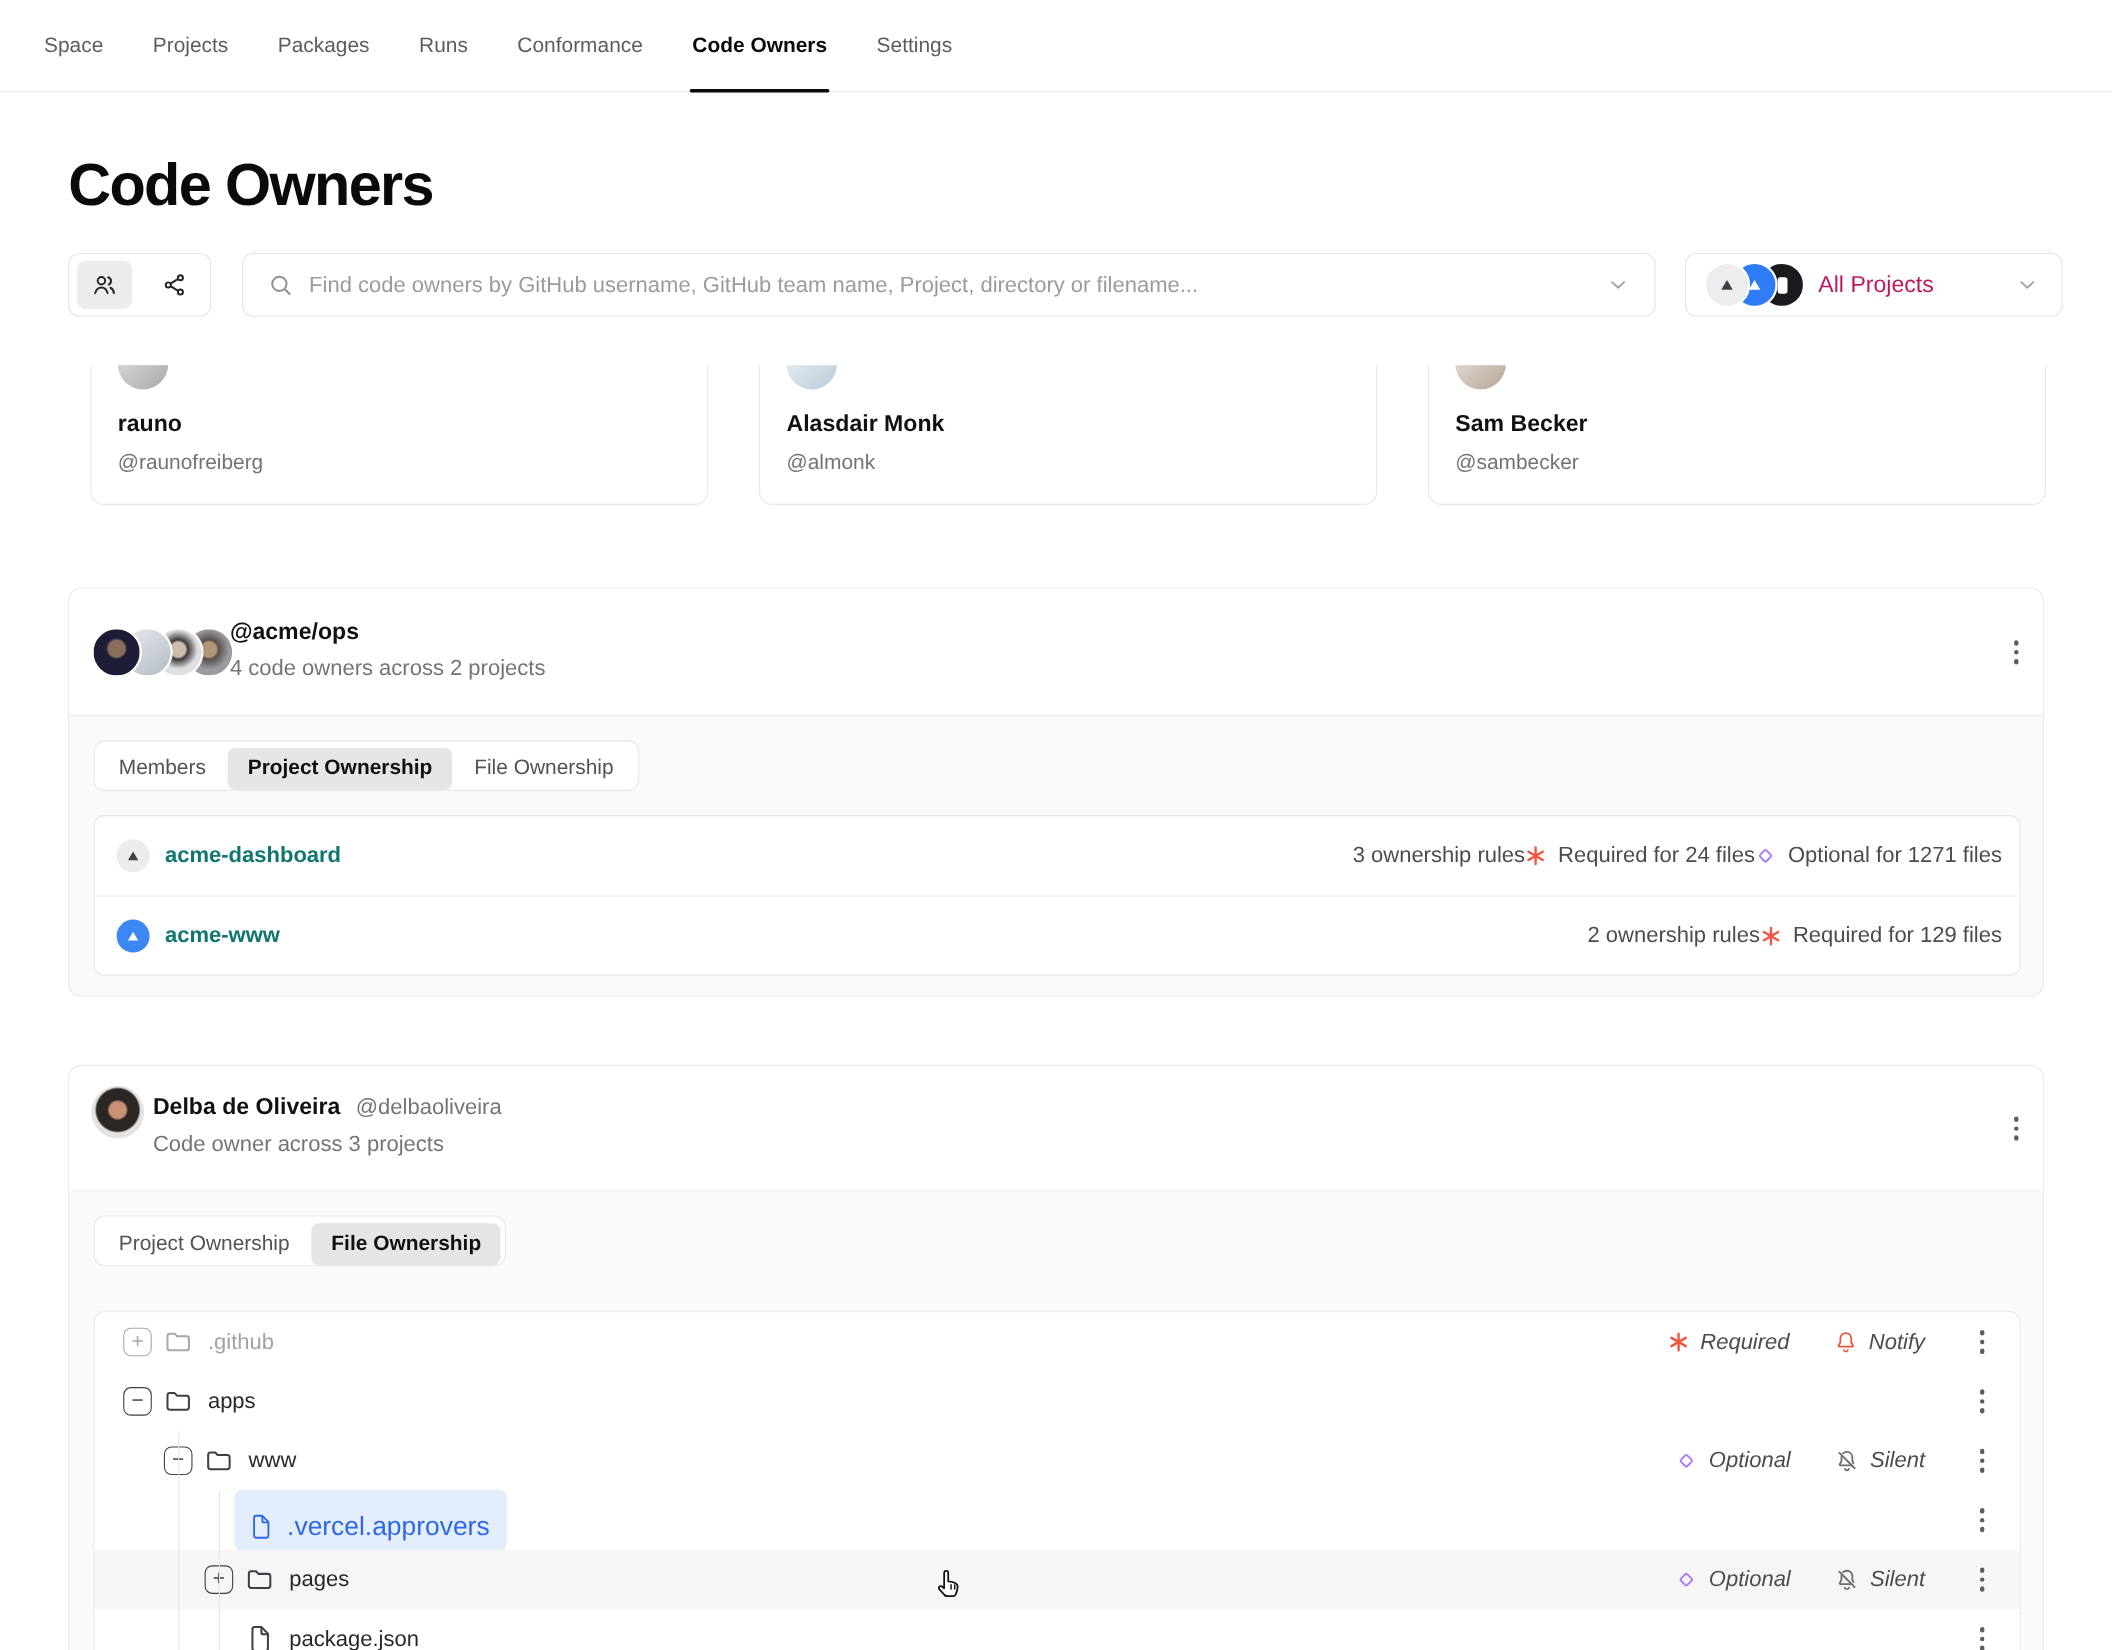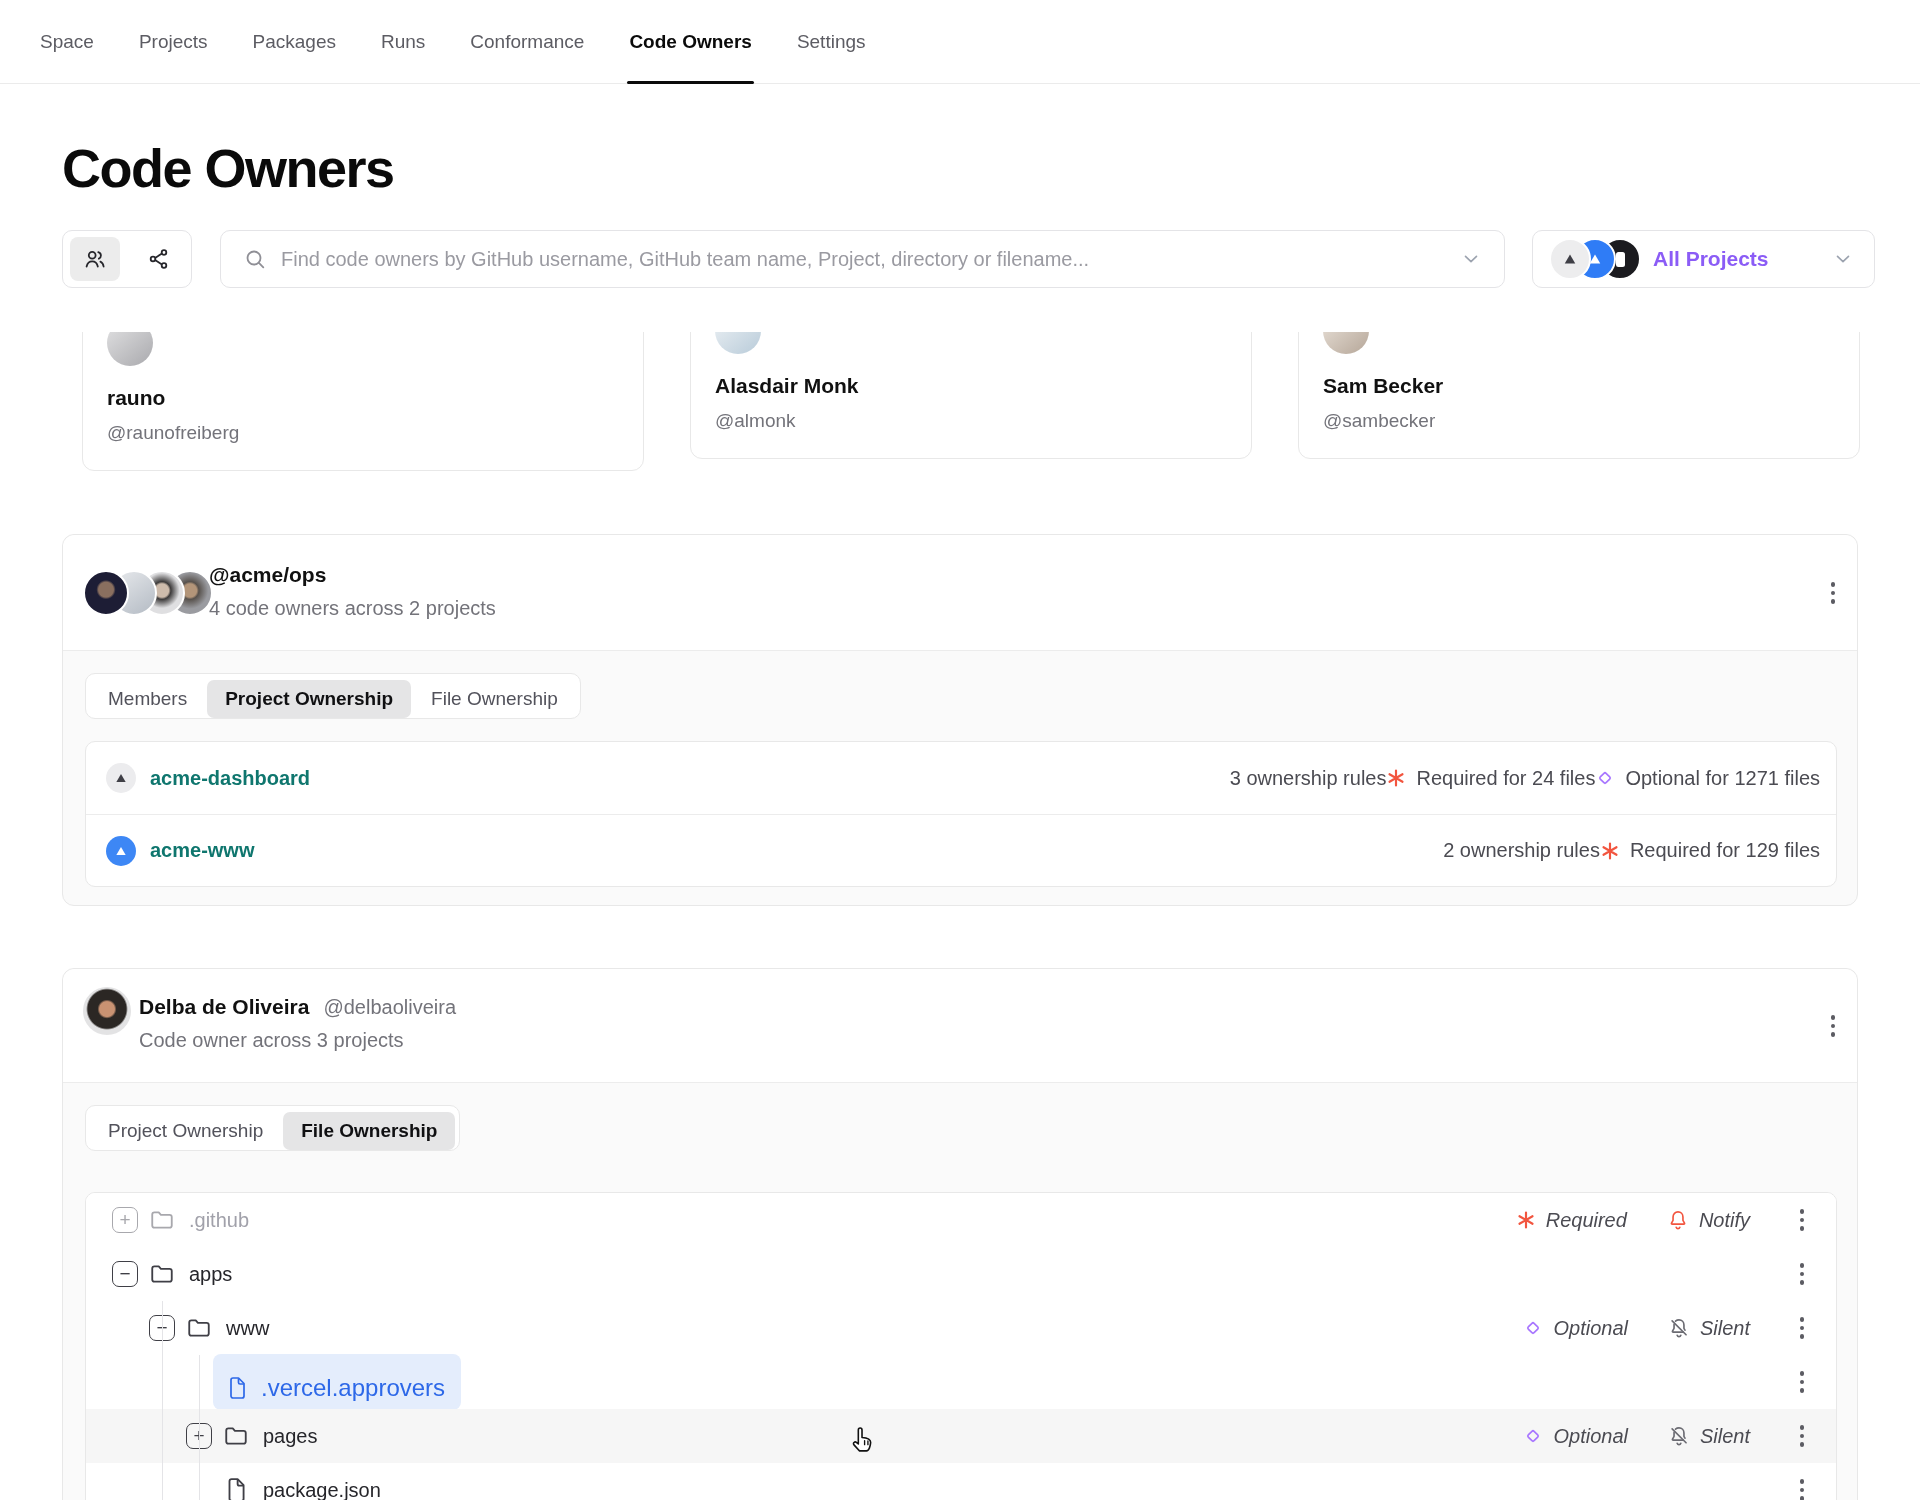--- a/index.html
+++ b/index.html
@@ -36,26 +36,26 @@
   .searchbox input::placeholder { color:#9a9aa1; }
 
   .proj-select { margin-left:27px; flex:1; height:58px; background:#fff; border:1px solid #e4e4e7; border-radius:10px; display:flex; align-items:center; padding:0 20px 0 16px; cursor:pointer; }
   .pstack { display:flex; }
   .pav { width:42px; height:42px; border-radius:50%; border:2px solid #fff; display:flex; align-items:center; justify-content:center; position:relative; }
   .pav + .pav { margin-left:-17px; }
   .pav1 { background:#ededee; z-index:3; }
   .pav2 { background:#2f7cf6; z-index:2; }
   .pav3 { background:#1b1b1f; z-index:1; }
   .pav3 .bar { width:9px; height:15px; background:#fff; border-radius:2.5px; }
-  .proj-select .plabel { margin-left:12px; font-size:21px; color:#8b5cf6;font-weight:bold; }
+  .proj-select .plabel { margin-left:12px; font-size:21px; color:#be185d; }
   .proj-select .chev { margin-left:auto; }
 
   
   .owner-card { position:absolute; top:287px; width:562px; height:172px; background:#fff; border:1px solid #e8e8e8; border-radius:12px; z-index:1; cursor:pointer; }
-  #ocard0 { left:82px;margin-top:12px; } #ocard1 { left:690px; } #ocard2 { left:1298px; }
+  #ocard0 { left:82px; } #ocard1 { left:690px; } #ocard2 { left:1298px; }
   .oav { position:absolute; left:24px; top:20px; width:46px; height:46px; border-radius:50%; }
   #ocard0 .oav { background:linear-gradient(140deg,#e3e3e4,#a9a9ad); }
   #ocard1 .oav { background:linear-gradient(140deg,#f2f5f7,#b8cbd9); }
   #ocard2 .oav { background:linear-gradient(140deg,#efe8e0,#b5a698); }
   .oname { position:absolute; left:24px; top:86px; font-size:21px; font-weight:700; color:#111; }
   .ohandle { position:absolute; left:24px; top:122px; font-size:19px; color:#73737a; }
 
   
   .entity-card { position:absolute; left:62px; width:1796px; background:#fafafa; border:1px solid #e8e8e8; border-radius:12px; z-index:1; }
   .card-head { position:absolute; top:0; left:0; right:0; background:#fff; border-bottom:1px solid #ececec; border-radius:12px 12px 0 0; }

